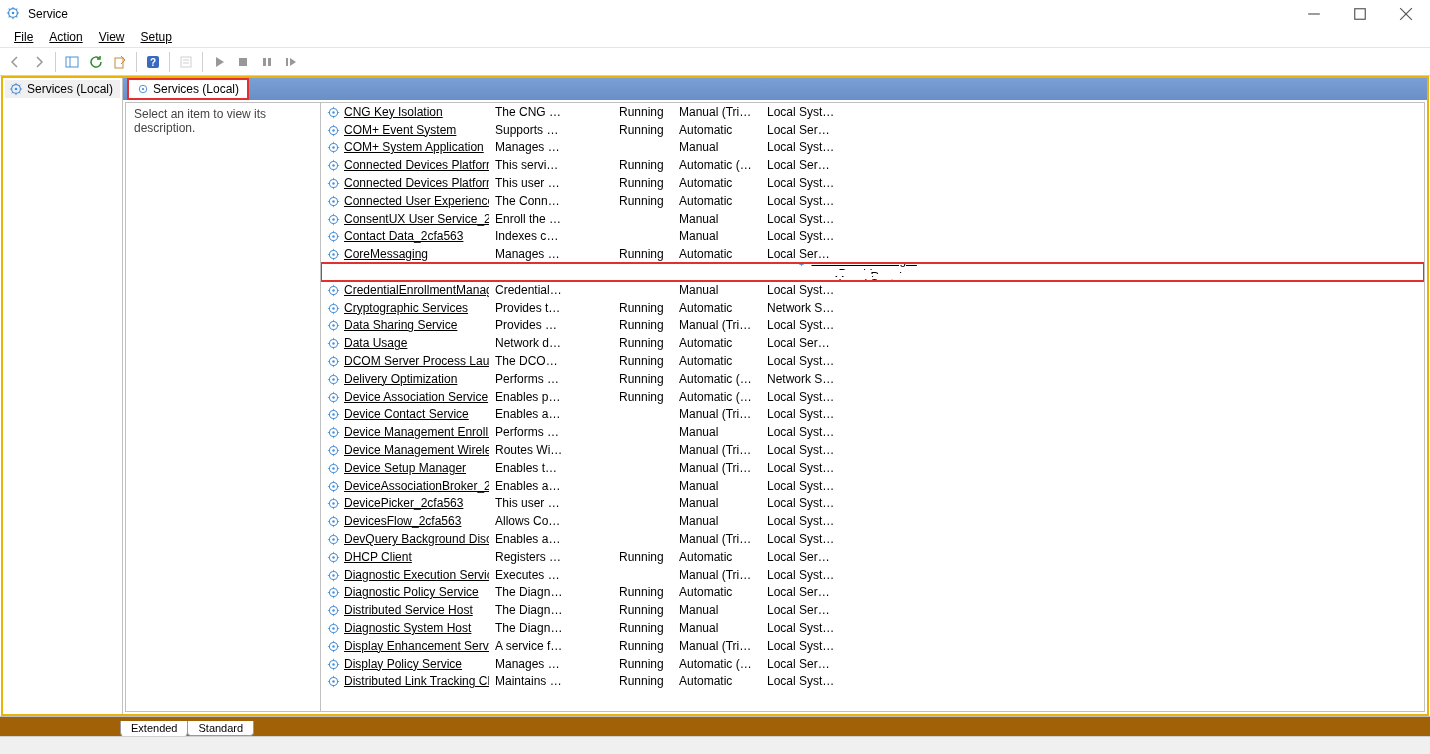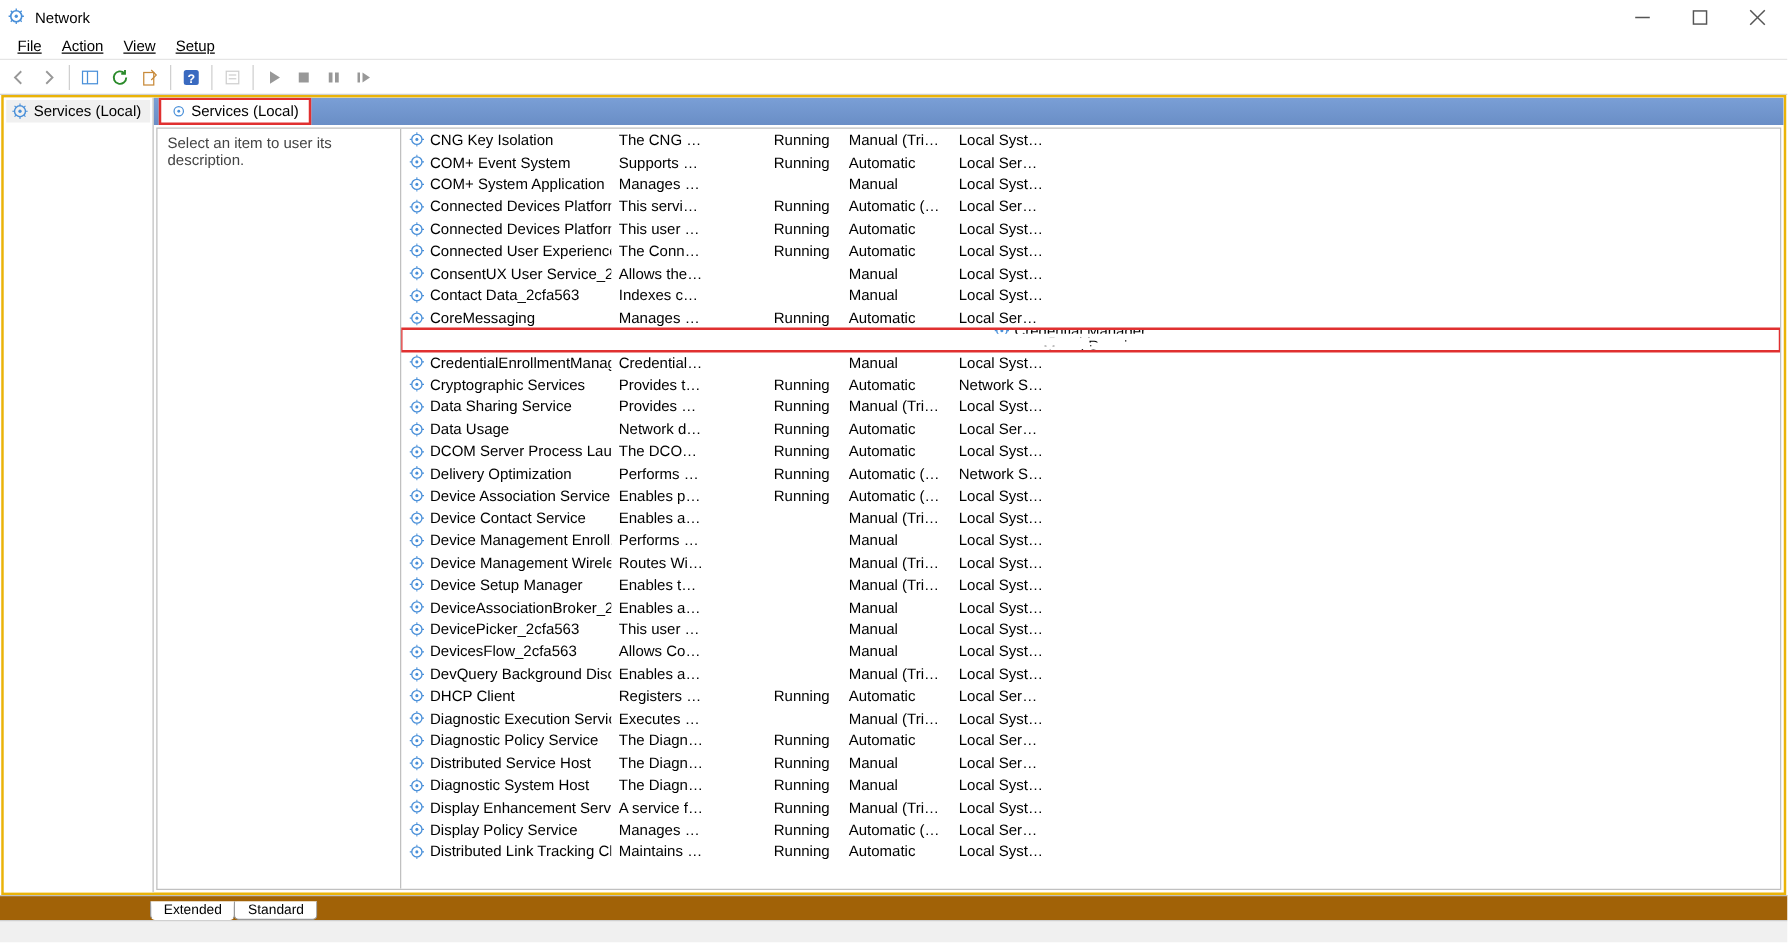--- a/index.html
+++ b/index.html
@@ -32,21 +32,21 @@
 .list-pane { flex:1; overflow-y:scroll; position:relative; }
 .list-header { display:flex; position:sticky; top:0; background:#fff; border-bottom:1px solid #d0d0d0; }
 .list-header .col { padding:3px 6px; border-right:1px solid #e5e5e5; text-align:left; font-weight:normal; cursor:default; overflow:hidden; white-space:nowrap; }
 .col-name { width:168px; }
 .col-desc { width:80px; }
 .col-status { width:60px; }
 .col-startup { width:88px; }
 .col-logon { width:80px; }
 .list-row { display:flex; align-items:center; height:17.8px; cursor:default; }
 .list-row .cell { padding:0 6px; overflow:hidden; white-space:nowrap; text-overflow:ellipsis; }
-.list-row .name-cell { display:flex; align-items:center; gap:4px; width:168px; }
+.list-row .name-cell { display:flex; align-items:flex-end; gap:4px; width:168px;text-decoration:underline; }
 .list-row .name-cell .gear-icon { width:13px; height:13px; color:#4a90d9; flex-shrink:0; }
 .list-row.highlighted { outline:2px solid #e03030; outline-offset:-1px;flex-direction:column; }
 .cell.c-desc { width:80px; }
 .cell.c-status { width:60px;margin-left:44px; }
 .cell.c-startup { width:88px; }
 .cell.c-logon { width:80px; }
 .footer-tabs { height: 20px; background:#a16207; border-top:1px solid #c0c0c0; display:flex; align-items:flex-end; padding-left:120px; }
 .footer-tab { padding:1px 10px; border:1px solid #999; border-top:none; background:#fff; font-size:11px; position:relative; border-radius: 0 0 4px 4px; margin-right:-1px; }
 .footer-tab.active { border-bottom:1px solid #fff; }
 .statusbar { height:18px; background:#f0f0f0; border-top:1px solid #d0d0d0; }
@@ -59,21 +59,21 @@
 <body>
 
 <div class="titlebar">
   <span class="app-icon">
     <svg viewBox="0 0 16 16">
         <circle cx="8" cy="8" r="5" fill="none" stroke="currentColor" stroke-width="1.5"></circle>
         <circle cx="8" cy="8" r="1.5" fill="currentColor"></circle>
         <path d="M8 1v2M8 13v2M1 8h2M13 8h2M3 3l1.5 1.5M11.5 11.5L13 13M3 13l1.5-1.5M11.5 4.5L13 3" stroke="currentColor" stroke-width="1.2"></path>
       </svg>
   </span>
-  <span class="title">Network</span>
+  <span class="title">Service</span>
   <span class="spacer"></span>
   <div class="win-btns">
     <span class="win-btn">
         <svg viewBox="0 0 12 12">
           <line x1="1" y1="6" x2="11" y2="6" stroke="currentColor" stroke-width="1"></line>
         </svg>
       </span>
     <span class="win-btn">
         <svg viewBox="0 0 12 12">
           <rect x="1.5" y="1.5" width="9" height="9" fill="none" stroke="currentColor" stroke-width="1"></rect>
@@ -187,21 +187,21 @@
               <circle cx="8" cy="8" r="5" fill="none" stroke="currentColor" stroke-width="1.3"></circle>
               <circle cx="8" cy="8" r="1.5" fill="currentColor"></circle>
             </svg>
         </span>
         <span>Services (Local)</span>
       </div>
     </div>
 
     <div class="content-row">
       <div class="desc-pane">
-        <span>Select an item to user its description.</span>
+        <span>Select an item to view its description.</span>
       </div>
 
       <div class="list-pane">
         <div id="rows-container">
             <div class="list-row">
               <div class="cell name-cell">
                 <span class="gear-icon"><svg viewBox="0 0 16 16">
                     <circle cx="8" cy="8" r="5" fill="none" stroke="currentColor" stroke-width="1.3"></circle>
                     <circle cx="8" cy="8" r="1.5" fill="currentColor"></circle>
                     <path d="M8 1v2M8 13v2M1 8h2M13 8h2" stroke="currentColor" stroke-width="1"></path>
@@ -285,21 +285,21 @@
             </div>
             <div class="list-row">
               <div class="cell name-cell">
                 <span class="gear-icon"><svg viewBox="0 0 16 16">
                     <circle cx="8" cy="8" r="5" fill="none" stroke="currentColor" stroke-width="1.3"></circle>
                     <circle cx="8" cy="8" r="1.5" fill="currentColor"></circle>
                     <path d="M8 1v2M8 13v2M1 8h2M13 8h2" stroke="currentColor" stroke-width="1"></path>
                   </svg></span>
                 <span>ConsentUX User Service_2cf...</span>
               </div>
-              <div class="cell c-desc">Allows the s...</div>
+              <div class="cell c-desc">Enroll the s...</div>
               <div class="cell c-status"></div>
               <div class="cell c-startup">Manual</div>
               <div class="cell c-logon">Local System</div>
             </div>
             <div class="list-row">
               <div class="cell name-cell">
                 <span class="gear-icon"><svg viewBox="0 0 16 16">
                     <circle cx="8" cy="8" r="5" fill="none" stroke="currentColor" stroke-width="1.3"></circle>
                     <circle cx="8" cy="8" r="1.5" fill="currentColor"></circle>
                     <path d="M8 1v2M8 13v2M1 8h2M13 8h2" stroke="currentColor" stroke-width="1"></path>

